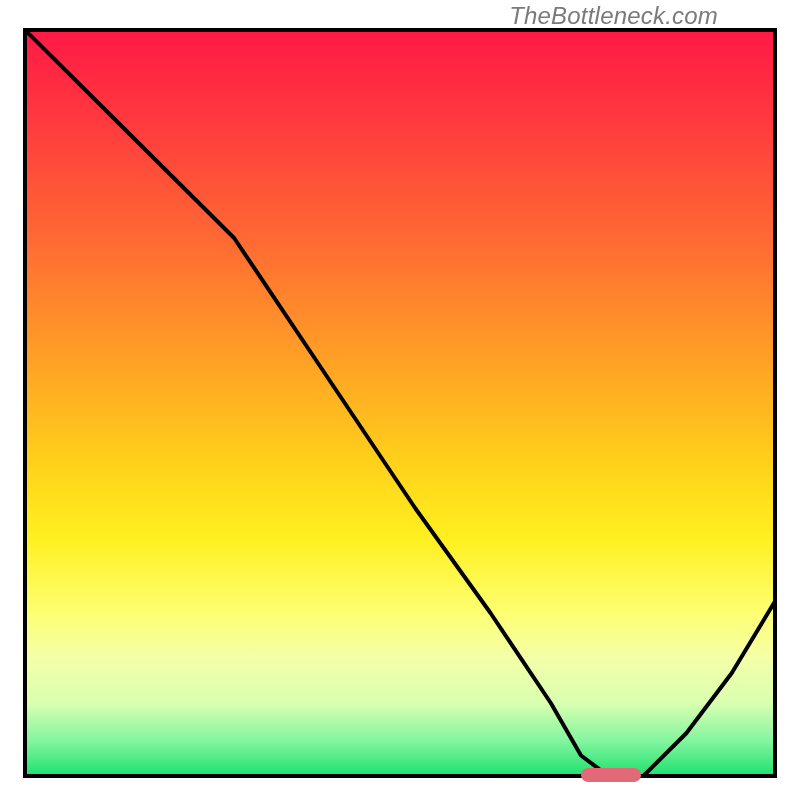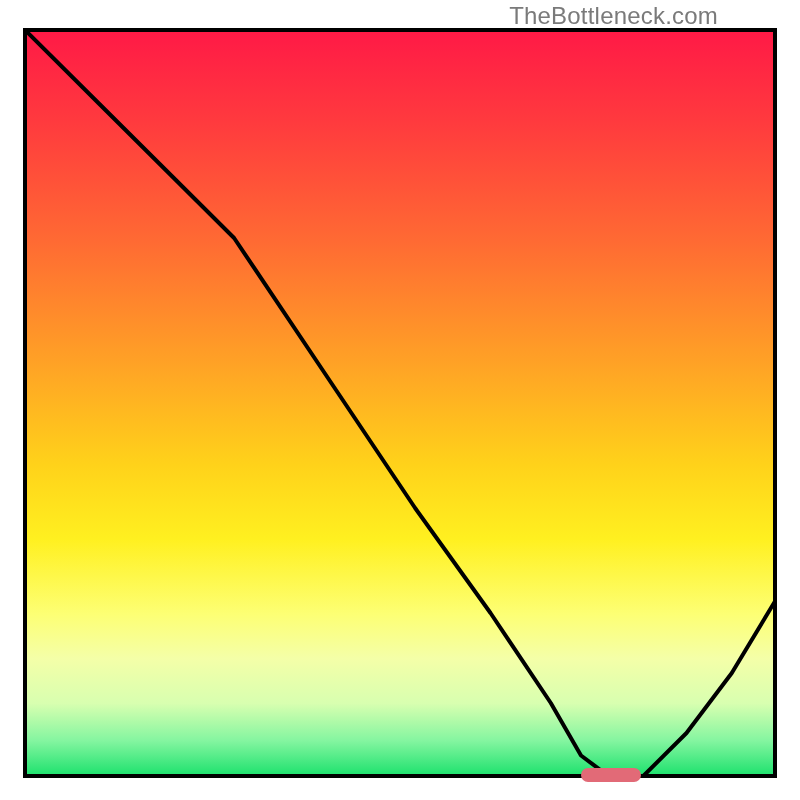--- a/index.html
+++ b/index.html
@@ -1,20 +1,21 @@
 <!DOCTYPE html>
 <html><head>
 <meta charset="utf-8">
 <style>
   * { margin: 0; padding: 0; box-sizing: border-box; }
   html, body { width: 800px; height: 800px; overflow: hidden; background: #fff; }
   .wrap {
     position: relative;
     width: 724px;
     height: 800px;
+    font-style: italic;
   }
   .watermark {
     position: absolute;
     top: 2px;
     right: 6px;
     font-family: Arial, Helvetica, sans-serif;
     font-size: 24px;
     font-weight: 400;
     color: #7a7a7a;
     letter-spacing: 0.2px;

